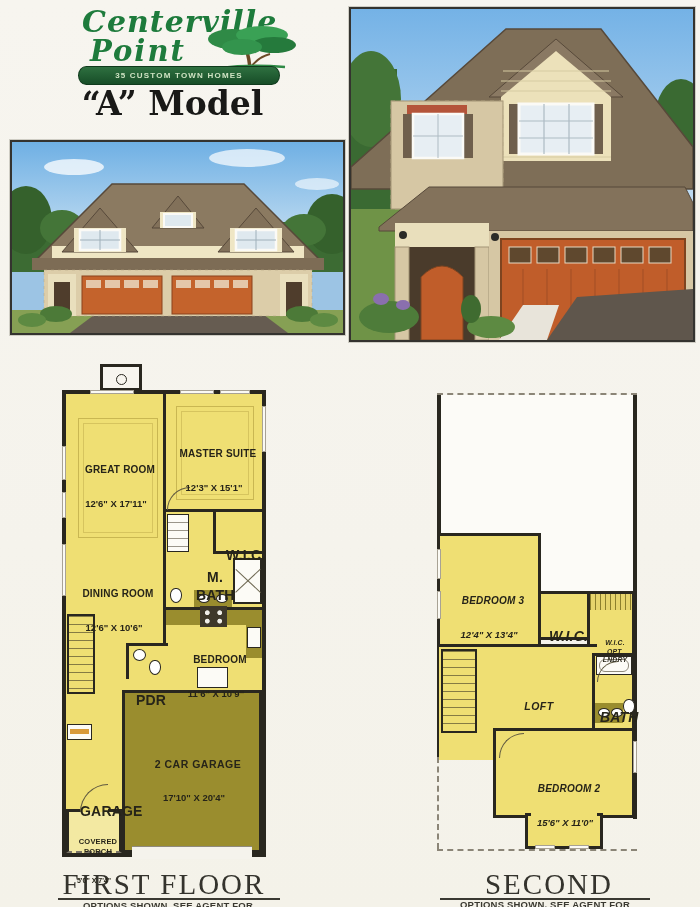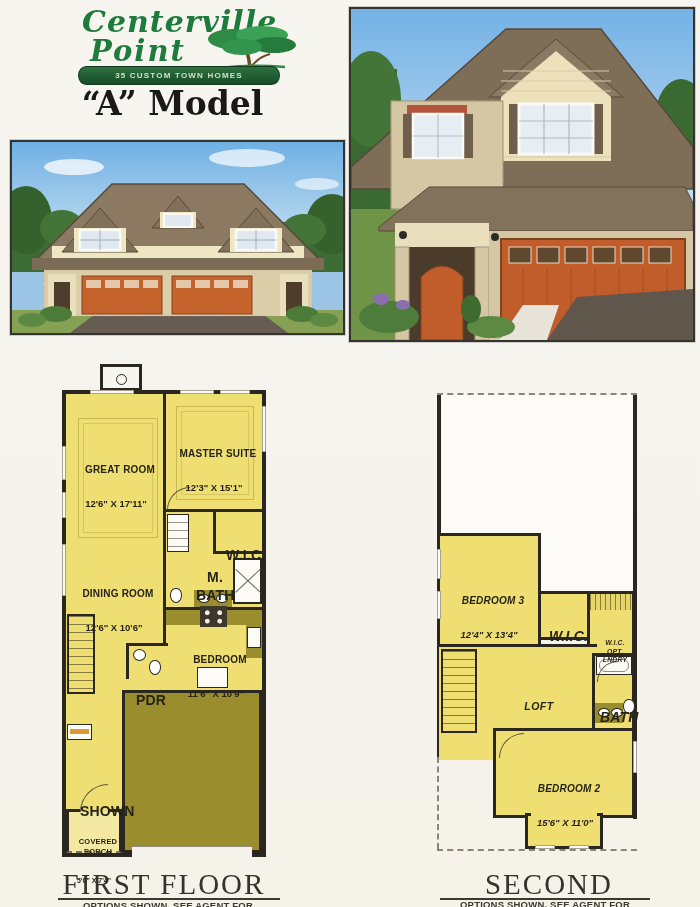--- a/index.html
+++ b/index.html
@@ -312,22 +312,26 @@
       <span class="nm">DINING ROOM</span>
       <span class="dm">12'6" X 10'6"</span>
     </div>
     <div class="rl" style="left:104px;top:240px;width:92px;">
       <span class="nm">BEDROOM</span>
       <span class="dm">11'6" X 10'9"</span>
     </div>
     <div class="rl sm" style="left:62px;top:278px;width:32px;">
       <span class="nm">PDR</span>
     </div>
+    <div class="rl big" style="left:60px;top:344px;width:136px;">
+      <span class="nm">2 CAR GARAGE</span>
+      <span class="dm">17'10" X 20'4"</span>
+    </div>
     <div class="rl sm" style="left:6px;top:389px;width:46px;">
-      <span class="nm">SHOWN</span>
+      <span class="nm">GARAGE</span>
     </div>
     <div class="rl p7" style="left:2px;top:423px;width:52px;z-index:6;">
       <span class="nm">COVERED
 PORCH</span>
       <span class="dm">5'0" X 7'4"</span>
     </div>
   </div>
 
   <div class="plan" id="plan2">
 

